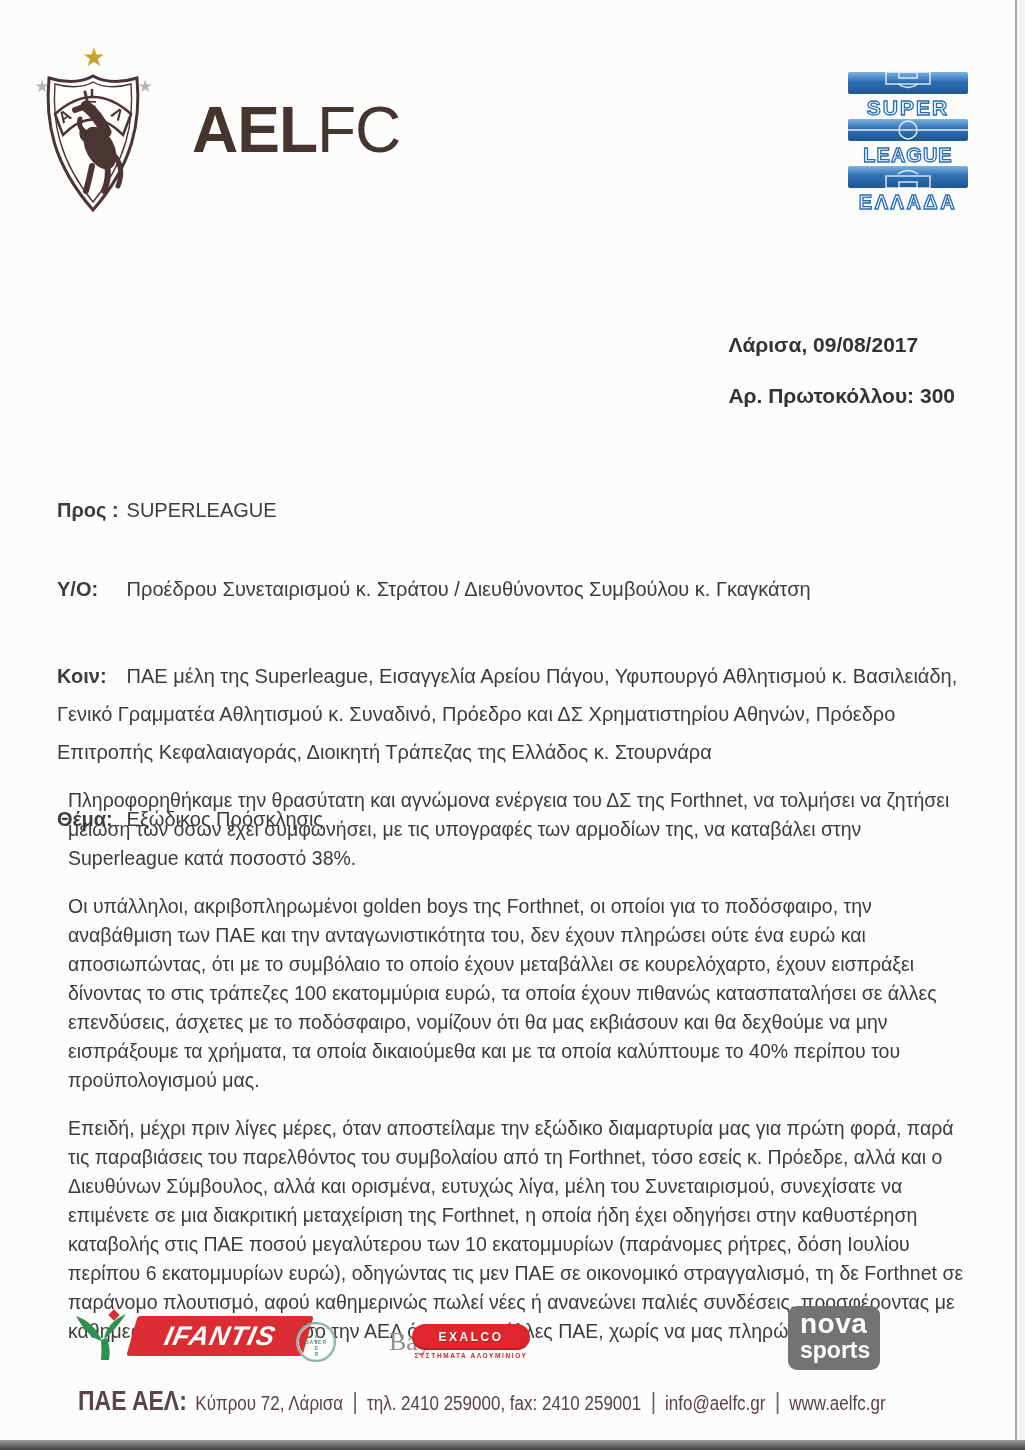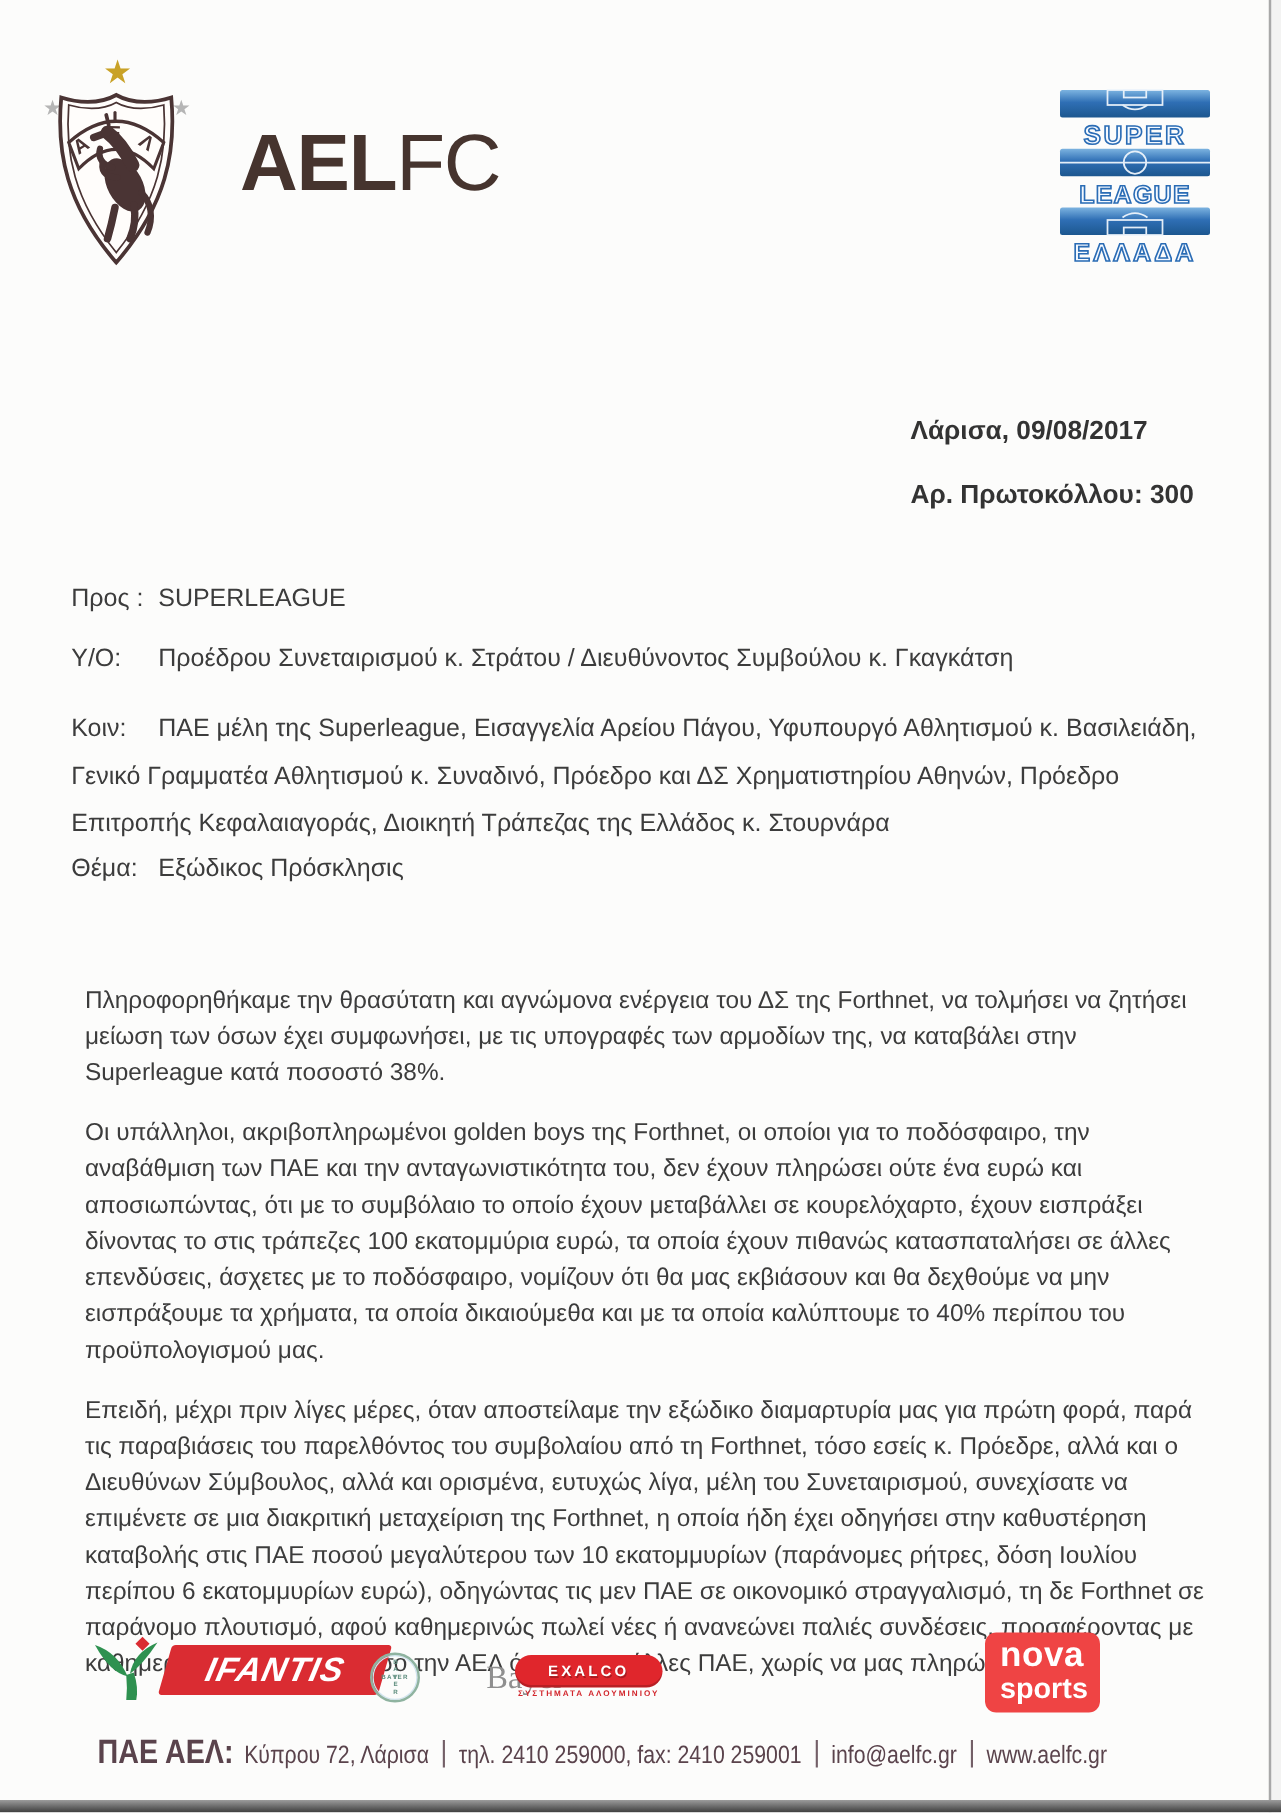--- a/index.html
+++ b/index.html
@@ -30,21 +30,21 @@
   .sl-w1 { font-size:21px; letter-spacing:2px; }
   .sl-w2 { font-size:20px; letter-spacing:1px; }
   .sl-w3 { font-size:20px; letter-spacing:2.5px; }
 
   
   .date-block { position:absolute; right:70px; top:333px; text-align:left; font-weight:bold; font-size:21px; color:#333; }
   .date-block .date-line + .date-line { margin-top:27px; }
 
   
   .fields { position:absolute; left:57px; top:468px; width:908px; font-size:20px; }
-  .flabel { font-weight:normal; display:inline-block; min-width:64px; }
+  .flabel { font-weight:bold; display:inline-block; min-width:64px;margin-top:31px; }
   .field-row { margin-bottom:25px; }
   .field-row.cc { line-height:38px; margin-bottom:6px; }
   .field-row.subject { margin-top:0; }
 
   
   .letter-body { position:absolute; left:68px; top:786px; width:908px; font-size:19.5px; line-height:29px; }
   .letter-body p { margin:0 0 19px 0; }
 
   
   .sponsor { position:absolute; }
@@ -56,21 +56,21 @@
   .bayer-circle { position:relative; width:36px; height:36px; border:2px solid #8fb3a0; border-radius:50%; box-shadow:inset 0 0 0 1px #cfe3ef; }
   .bayer-h { position:absolute; left:0; right:0; top:50%; transform:translateY(-50%); text-align:center; font-size:5px; letter-spacing:1px; color:#5e8d7e; font-weight:bold; }
   .bayer-v { position:absolute; top:3px; left:50%; transform:translateX(-50%); writing-mode:vertical-lr; text-orientation:upright; font-size:5px; color:#5e8d7e; font-weight:bold; line-height:5px; }
   .bayer-word { margin-left:9px; font-family:"Liberation Serif", serif; font-size:26px; color:#8f8f8f; }
 
   .exalco { left:412px; top:1324px; width:118px; text-align:center; }
   .exalco-pill { background:#e0262c; border-radius:13px; height:26px; display:flex; align-items:center; justify-content:center; box-shadow:inset 0 -2px 0 rgba(0,0,0,.18); }
   .exalco-pill span { color:#fff; font-weight:bold; font-size:12px; letter-spacing:2.5px; text-shadow:1px 1px 0 rgba(0,0,0,.25); }
   .exalco-sub { margin-top:2px; color:#d2262c; font-size:6.5px; letter-spacing:1.6px; font-weight:bold; }
 
-  .nova { left:788px; top:1306px; width:92px; height:64px; background:#ef4444; border-radius:9px; color:#fff; padding:4px 0 0 12px; box-sizing:border-box; }
+  .nova { left:788px; top:1306px; width:92px; height:64px; background:#737373; border-radius:9px; color:#fff; padding:4px 0 0 12px; box-sizing:border-box; }
   .nova-line1 { font-size:28px; font-weight:700; line-height:28px; letter-spacing:.5px; }
   .nova-line2 { font-size:23px; font-weight:600; line-height:24px; }
 
   
   .footer { position:absolute; left:78px; top:1386px; color:#5a434c; white-space:nowrap; transform:scaleX(.85); transform-origin:left center; font-size:20px; }
   .f-org { font-weight:700; font-size:27px; margin-right:10px; }
   .f-sep { display:inline-block; width:2px; height:22px; background:currentColor; margin:0 13px; vertical-align:-4px; opacity:.85; }
 </style>
 </head>
 <body>

